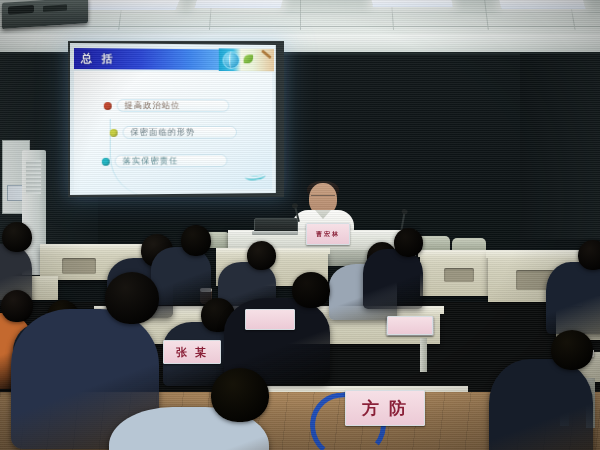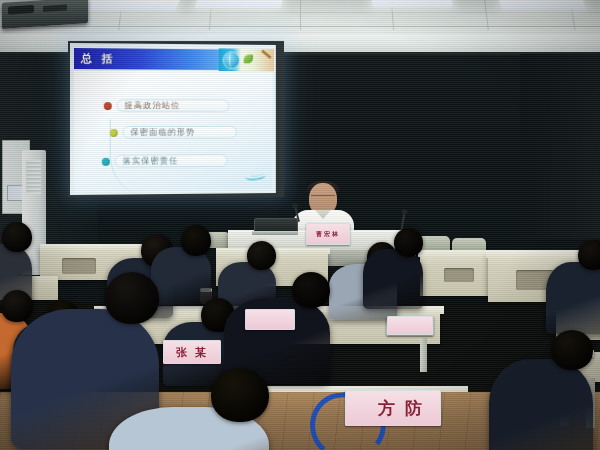--- a/index.html
+++ b/index.html
@@ -360,21 +360,21 @@
 
   <div class="bag-strap" style="left:310px;top:392px;"></div>
 
   <div id="placards">
       <div class="placard" style="left: 306px; top: 223px; width: 42px; height: 20px; z-index: 9;">
         <span style="font-size: 6px;">曹宏林</span>
       </div>
       <div class="placard" style="left: 163px; top: 340px; width: 56px; height: 22px; z-index: 9;">
         <span style="font-size: 11px;">张 某</span>
       </div>
-      <div class="placard" style="left: 345px; top: 390px; width: 78px; height: 34px; z-index: 9; padding-left: 16px;">
+      <div class="placard" style="left: 345px; top: 390px; width: 78px; height: 34px; z-index: 9;">
         <span style="font-size: 17px;">方  防</span>
       </div>
       <div class="placard" style="left: 245px; top: 309px; width: 48px; height: 19px; z-index: 9;">
         <span style="font-size: 8px;"></span>
       </div>
       <div class="placard" style="left: 387px; top: 316px; width: 44px; height: 17px; z-index: 9;">
         <span style="font-size: 7px;"></span>
       </div>
     </div>
 

